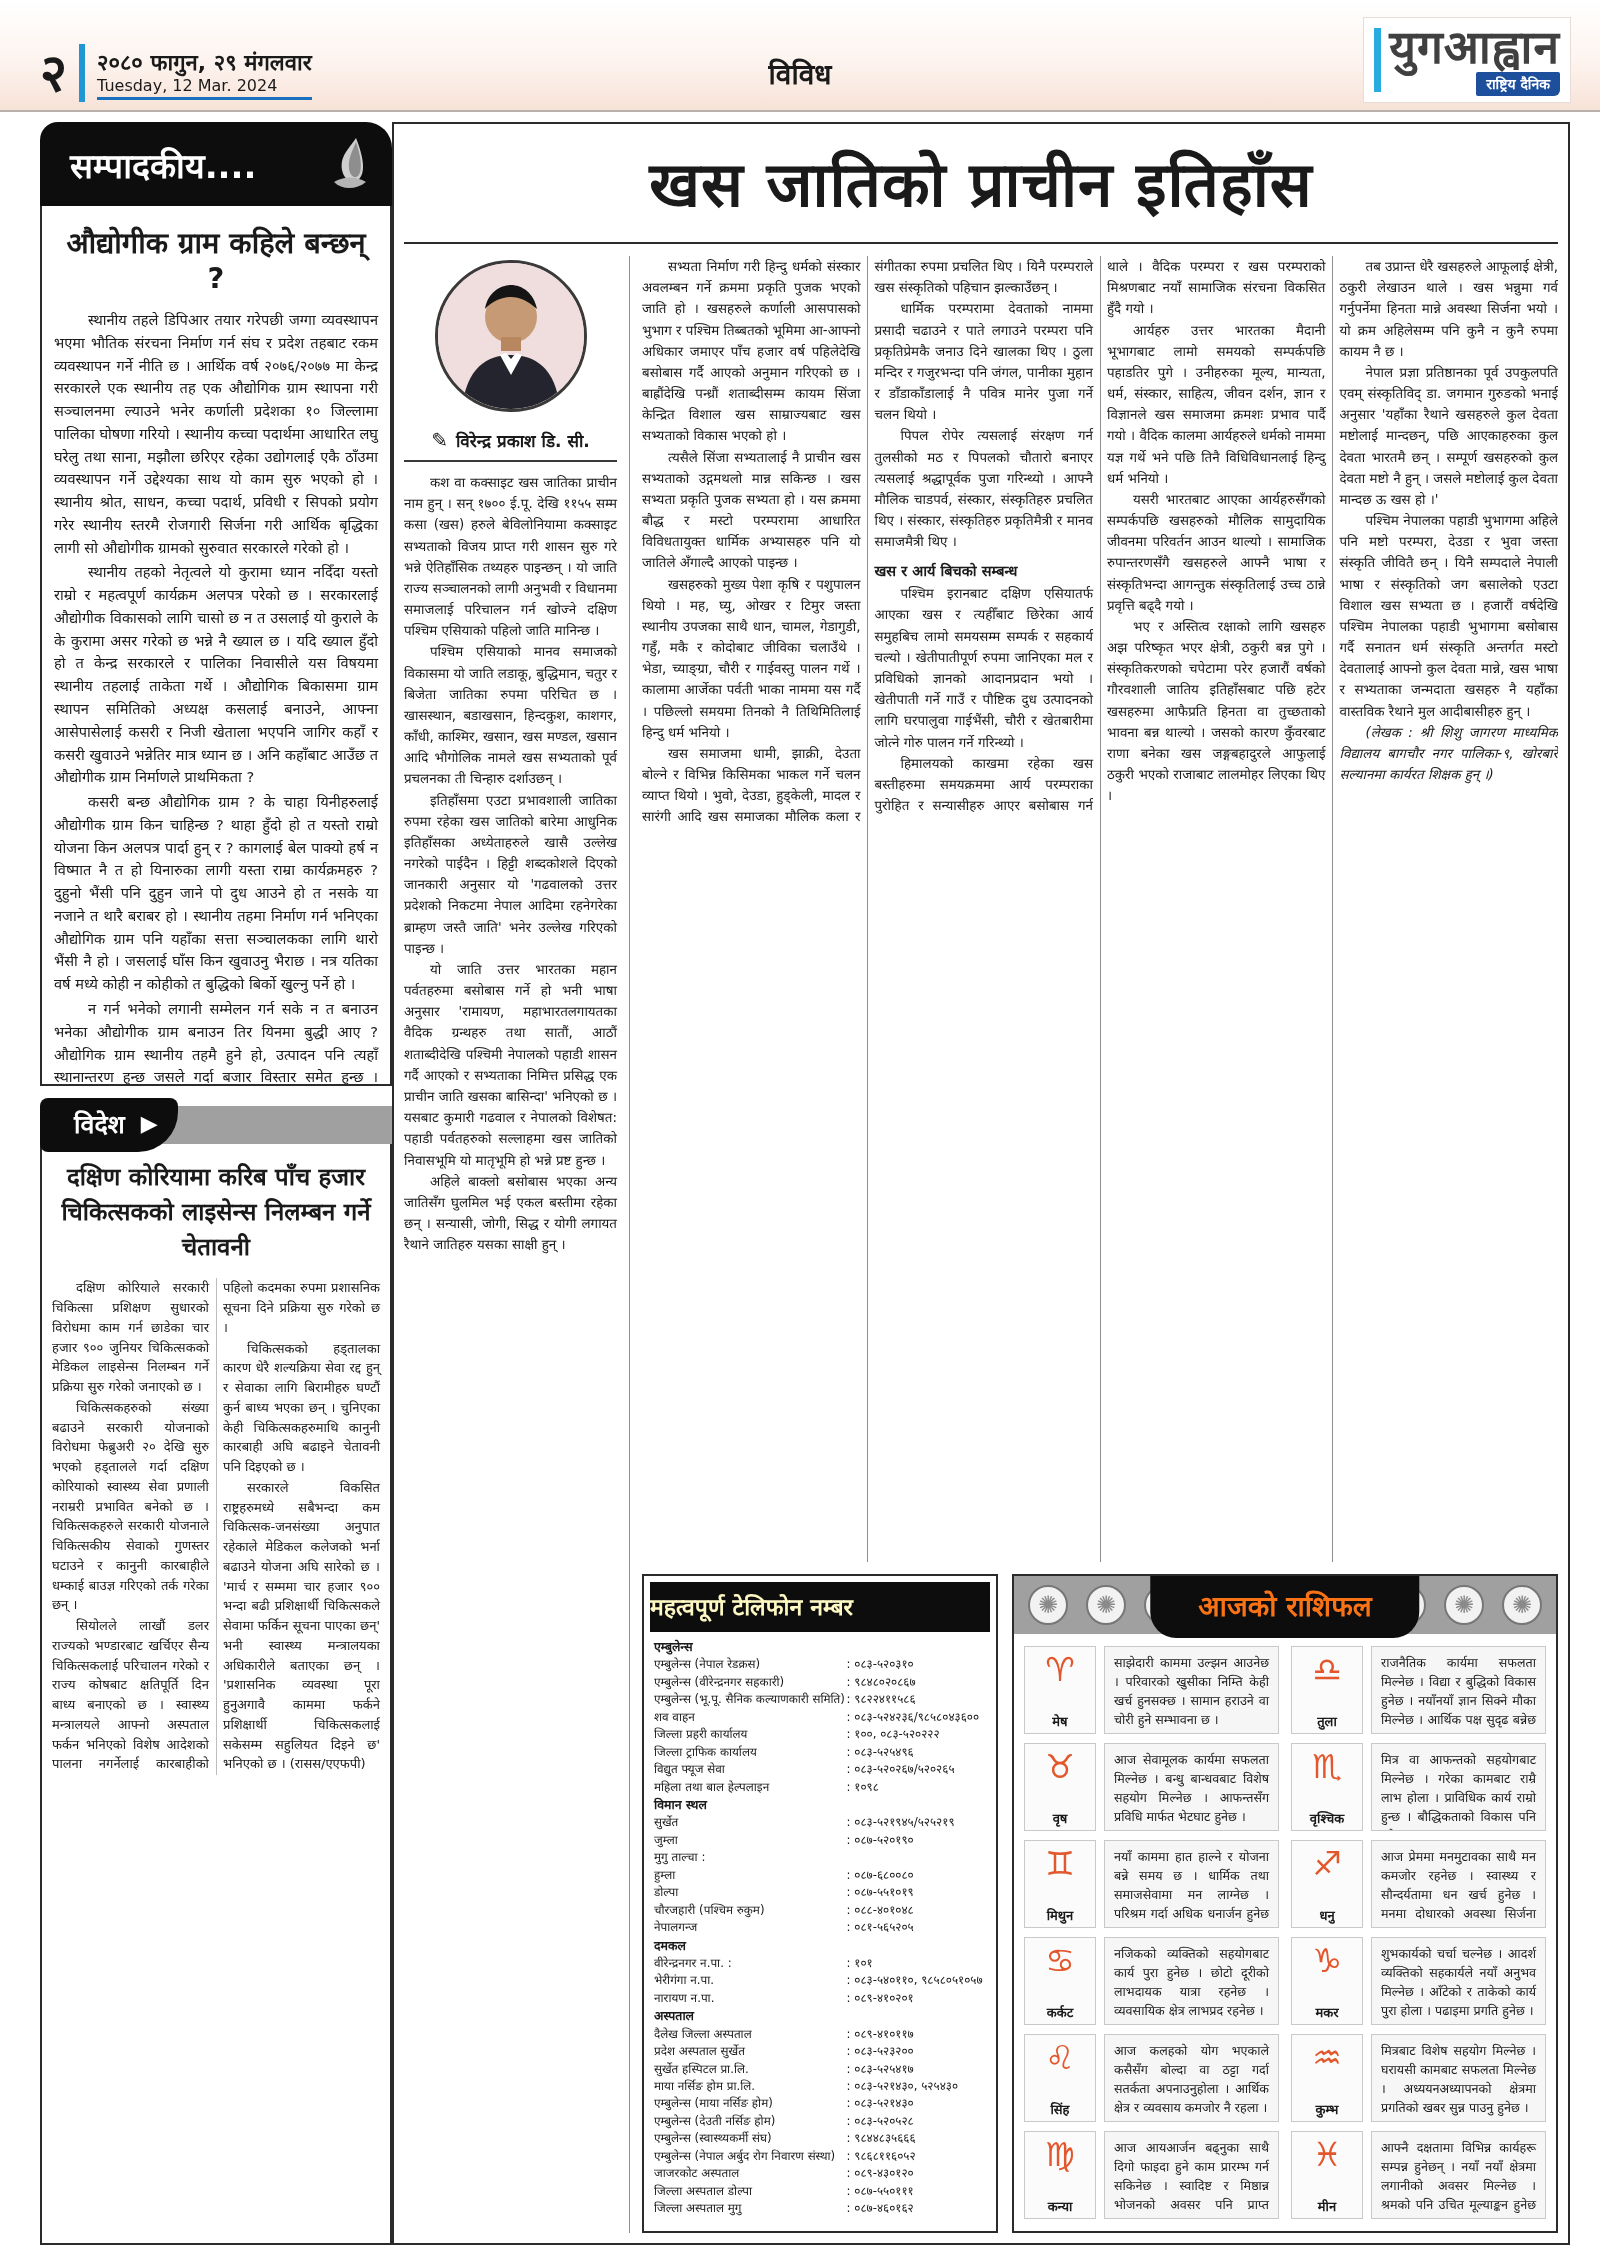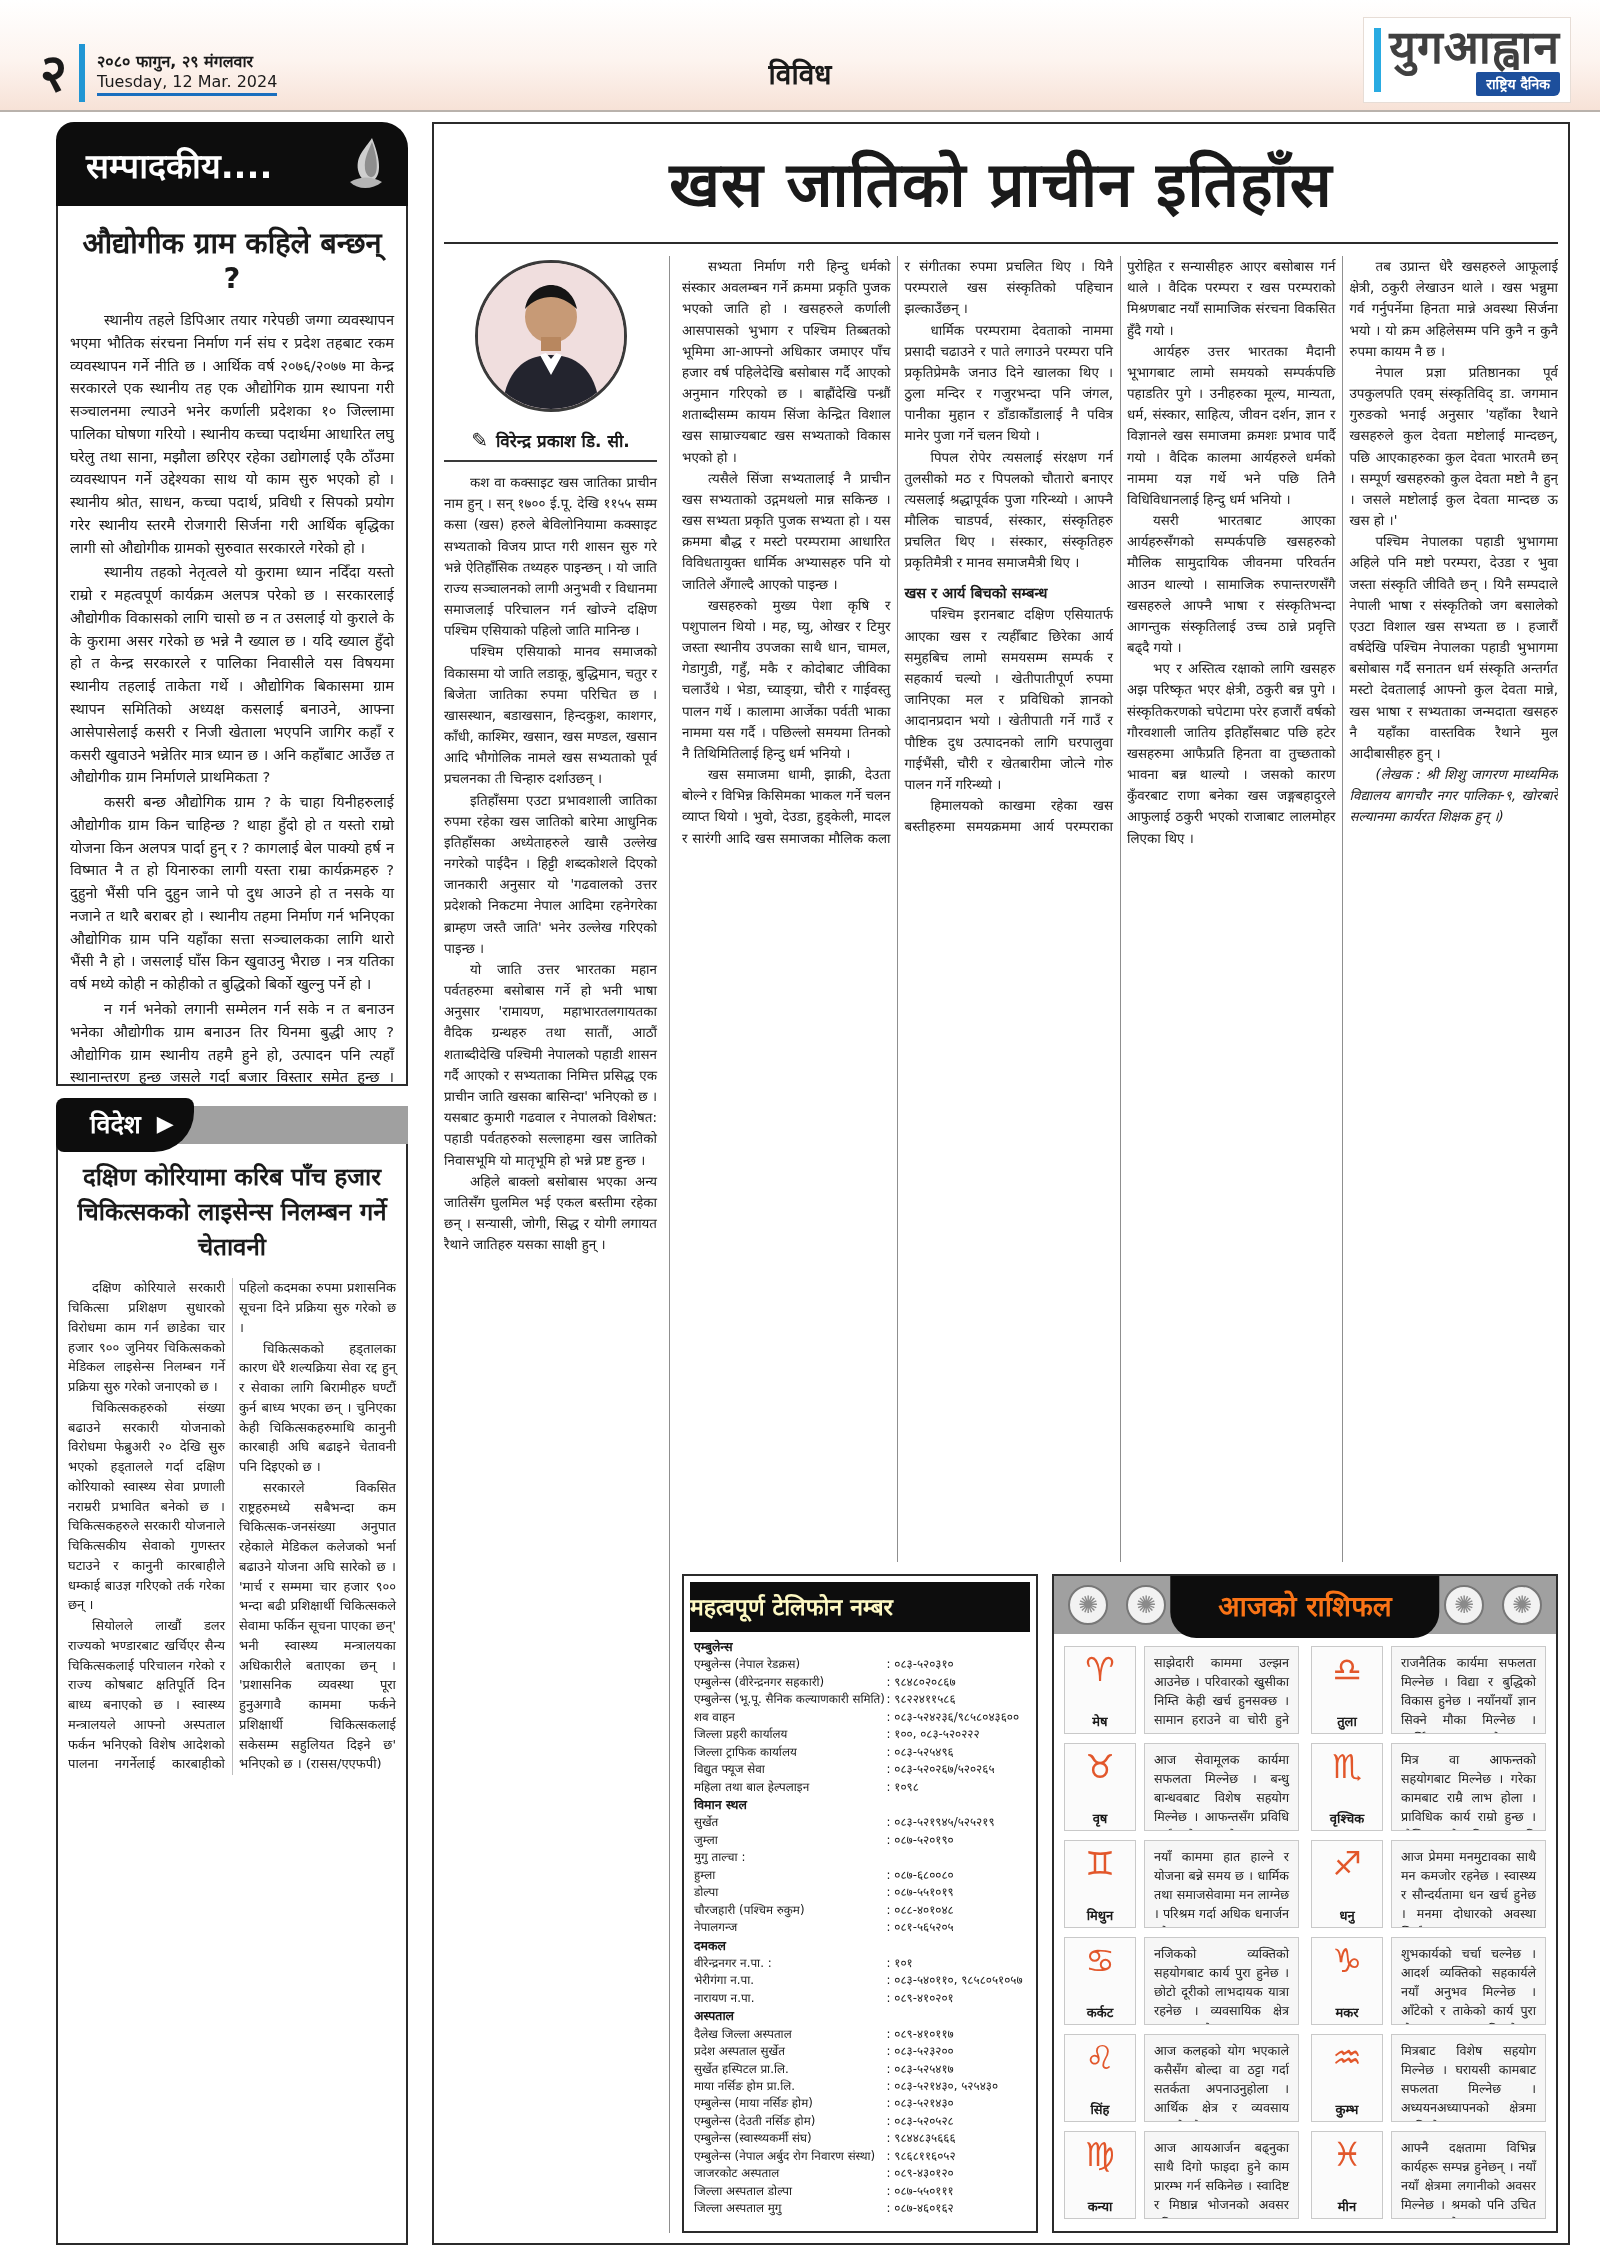--- a/index.html
+++ b/index.html
@@ -9,35 +9,35 @@
   .page { width:1600px; height:2263px; position:relative; background:#fff; overflow:hidden; }
 
   
   .hdr { height:112px; padding:0 30px 8px 40px; display:flex; align-items:flex-end;
     background:linear-gradient(to bottom,#ffffff 0%,#fdf4ef 55%,#f7e2d7 100%);
     border-bottom:2px solid #b9b2ac; position:relative; }
   .hdr-left { display:flex; align-items:center; gap:12px; }
   .page-num { font-family:"DejaVu Serif", serif; font-size:52px; line-height:1; font-weight:bold; }
   .hdr-vbar { width:6px; height:58px; background:#2196d4; }
   .hdr-dates { padding-bottom:2px; border-bottom:3px solid #1a6fbe; }
-  .date-np { font-size:16px; font-weight:bold; }
+  .date-np { font-size:22px; font-weight:bold; }
   .date-en { font-size:16px; }
   .section-title { position:absolute; left:0; right:0; bottom:18px; text-align:center;
     font-size:28px; font-weight:bold; }
   .logo-wrap { margin-left:auto; display:flex; align-items:center; gap:8px;
     background:#ffffff; padding:6px 10px; box-shadow:0 0 0 1px #e7ddd6; }
   .logo-cyan { width:7px; height:64px; background:#29abe2; }
   .logo-stack { display:flex; flex-direction:column; align-items:flex-end; }
   .logo-main { font-size:46px; line-height:1.0; font-weight:bold; color:#404040;
     letter-spacing:1px; }
   .logo-sub { background:#1d4f9c; color:#fff; font-size:14px; font-weight:bold;
     padding:2px 10px 3px; margin-top:2px; border-radius:2px 2px 6px 2px; }
 
   
-  .content { display:flex; gap:24px; padding:10px 30px 12px 56px; height:2145px; }
+  .content { display:flex; gap:0; padding:10px 30px 12px 40px; height:2145px; }
   .left-col { width:352px; display:flex; flex-direction:column; }
   .main-col { flex:1; border:2px solid #2b2b2b; padding:0 10px 10px; display:flex;
     flex-direction:column; overflow:hidden; }
 
   
   .edit-head { background:#0d0d0d; color:#fff; border-radius:18px 26px 0 0;
     padding:14px 16px 12px 30px; display:flex; align-items:center; justify-content:space-between; }
   .edit-head-label { font-size:34px; font-weight:bold; }
   .leaf-icon svg { display:block; }
   .edit-box { border:2px solid #2b2b2b; border-top:none; padding:12px 12px 8px; height:880px; overflow:hidden; }

